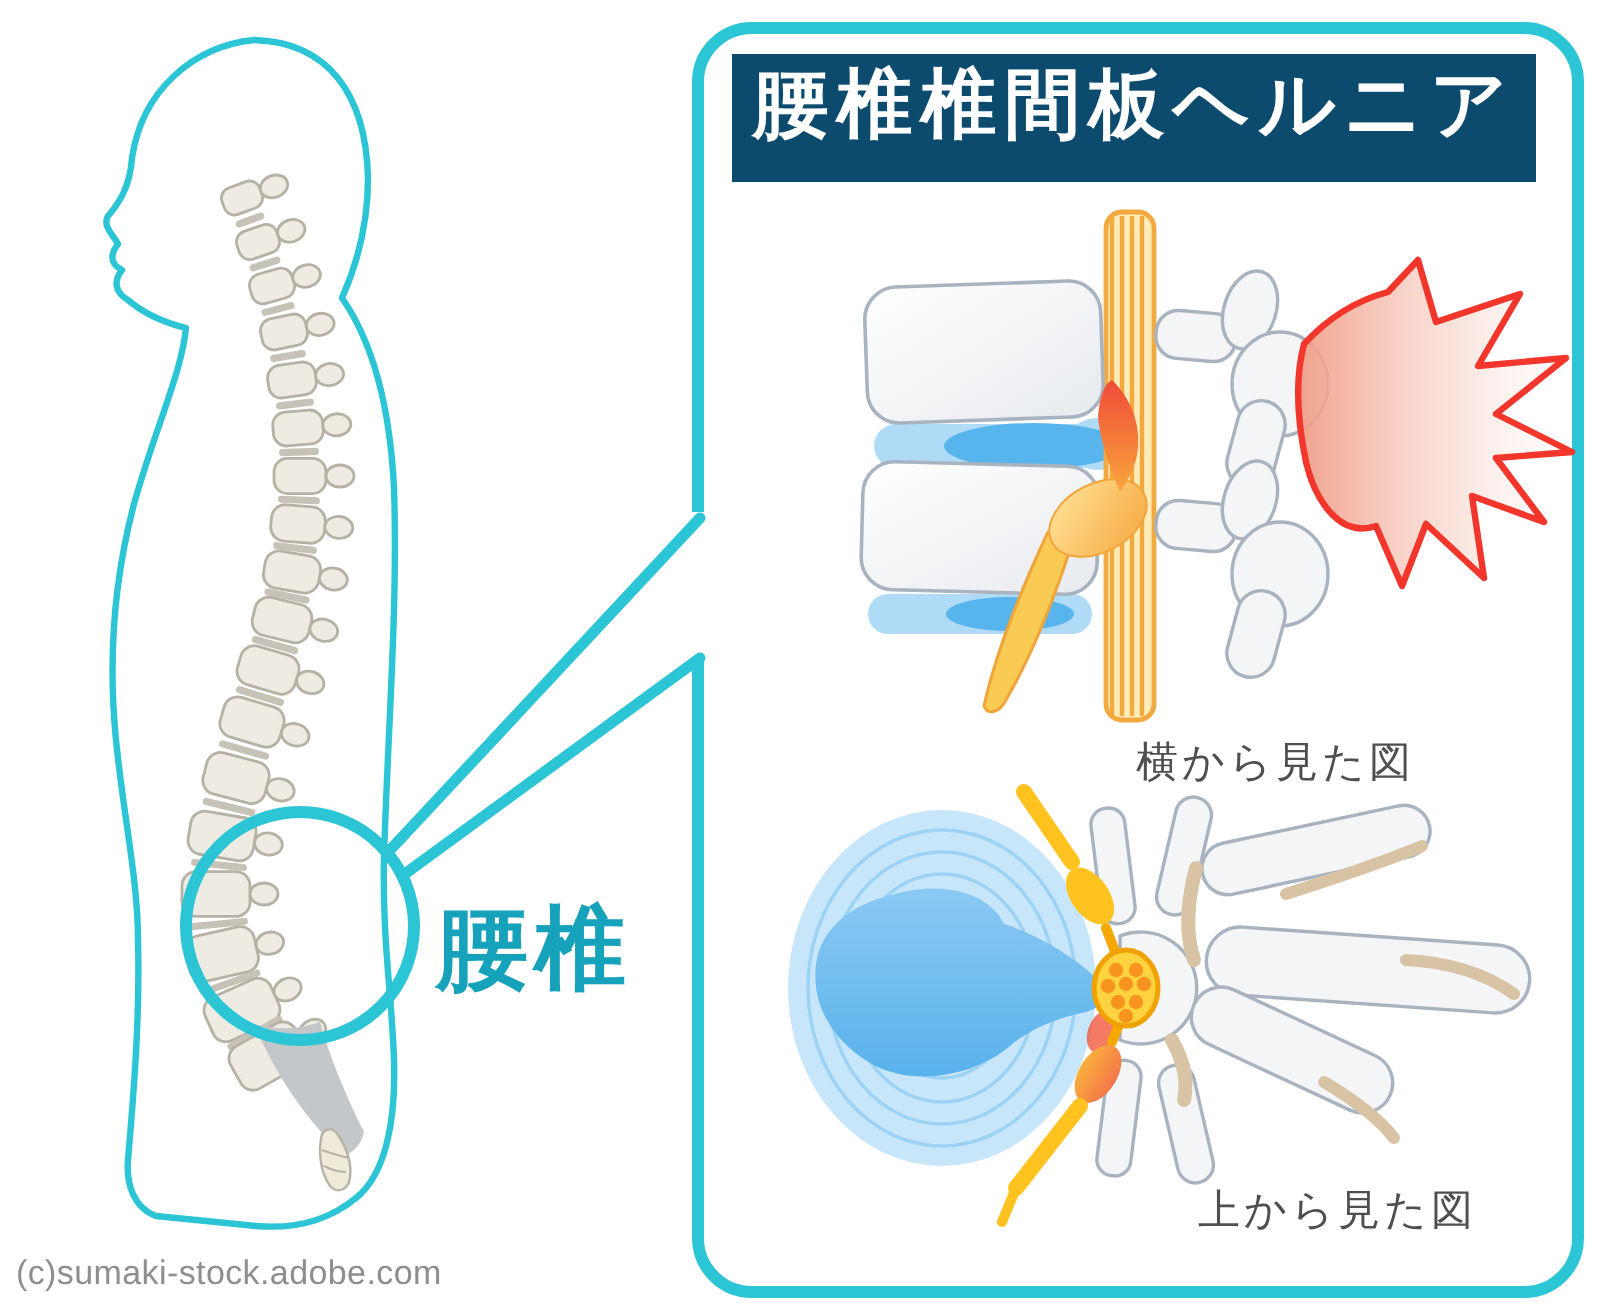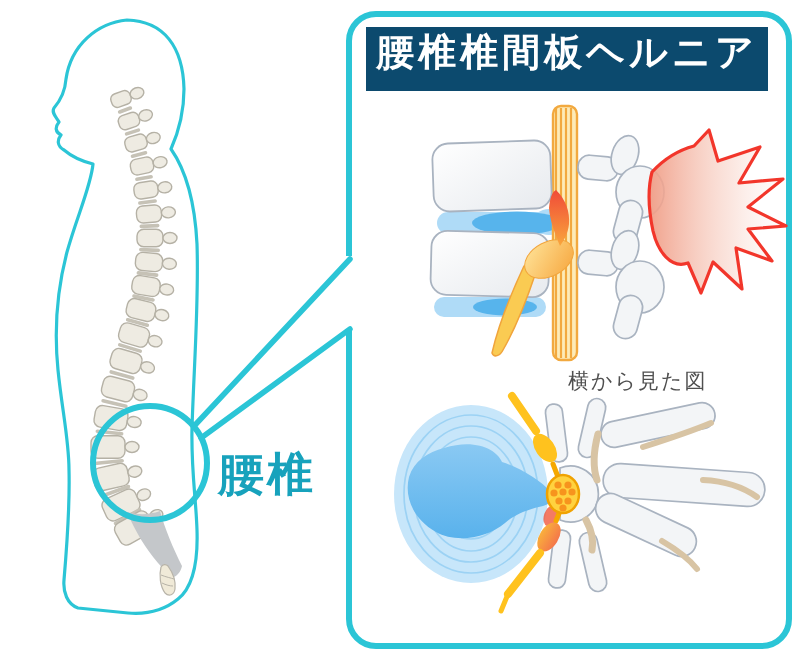--- a/index.html
+++ b/index.html
@@ -253,14 +253,16 @@
   </svg>
 
   <div class="banner">
     <span>腰椎椎間板ヘルニア</span>
   </div>
 
   <div class="lumbar-label">腰椎</div>
 
   <div class="caption side">横から見た図</div>
 
-
+  <div class="caption top">上から見た図</div>
+
+  <div class="watermark">(c)sumaki-stock.adobe.com</div>
 </div>
 
 </body></html>

